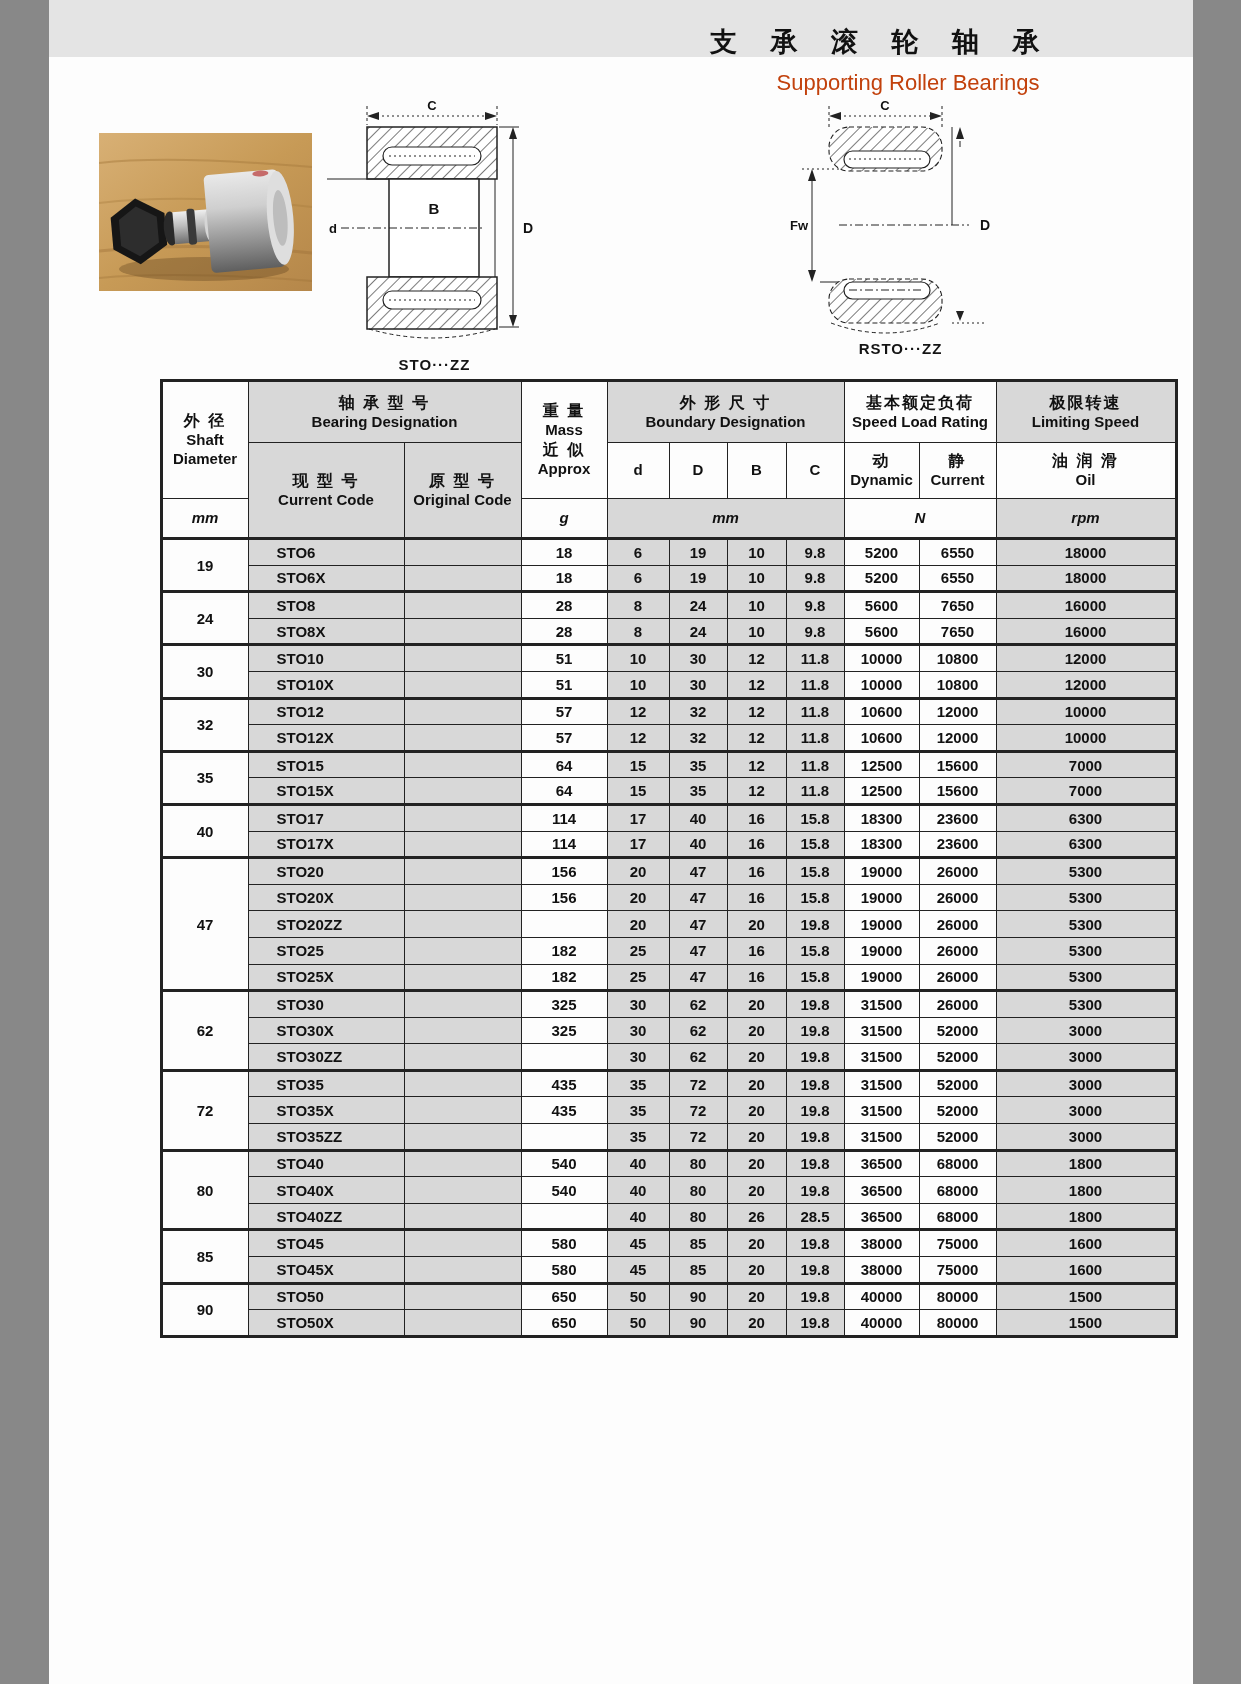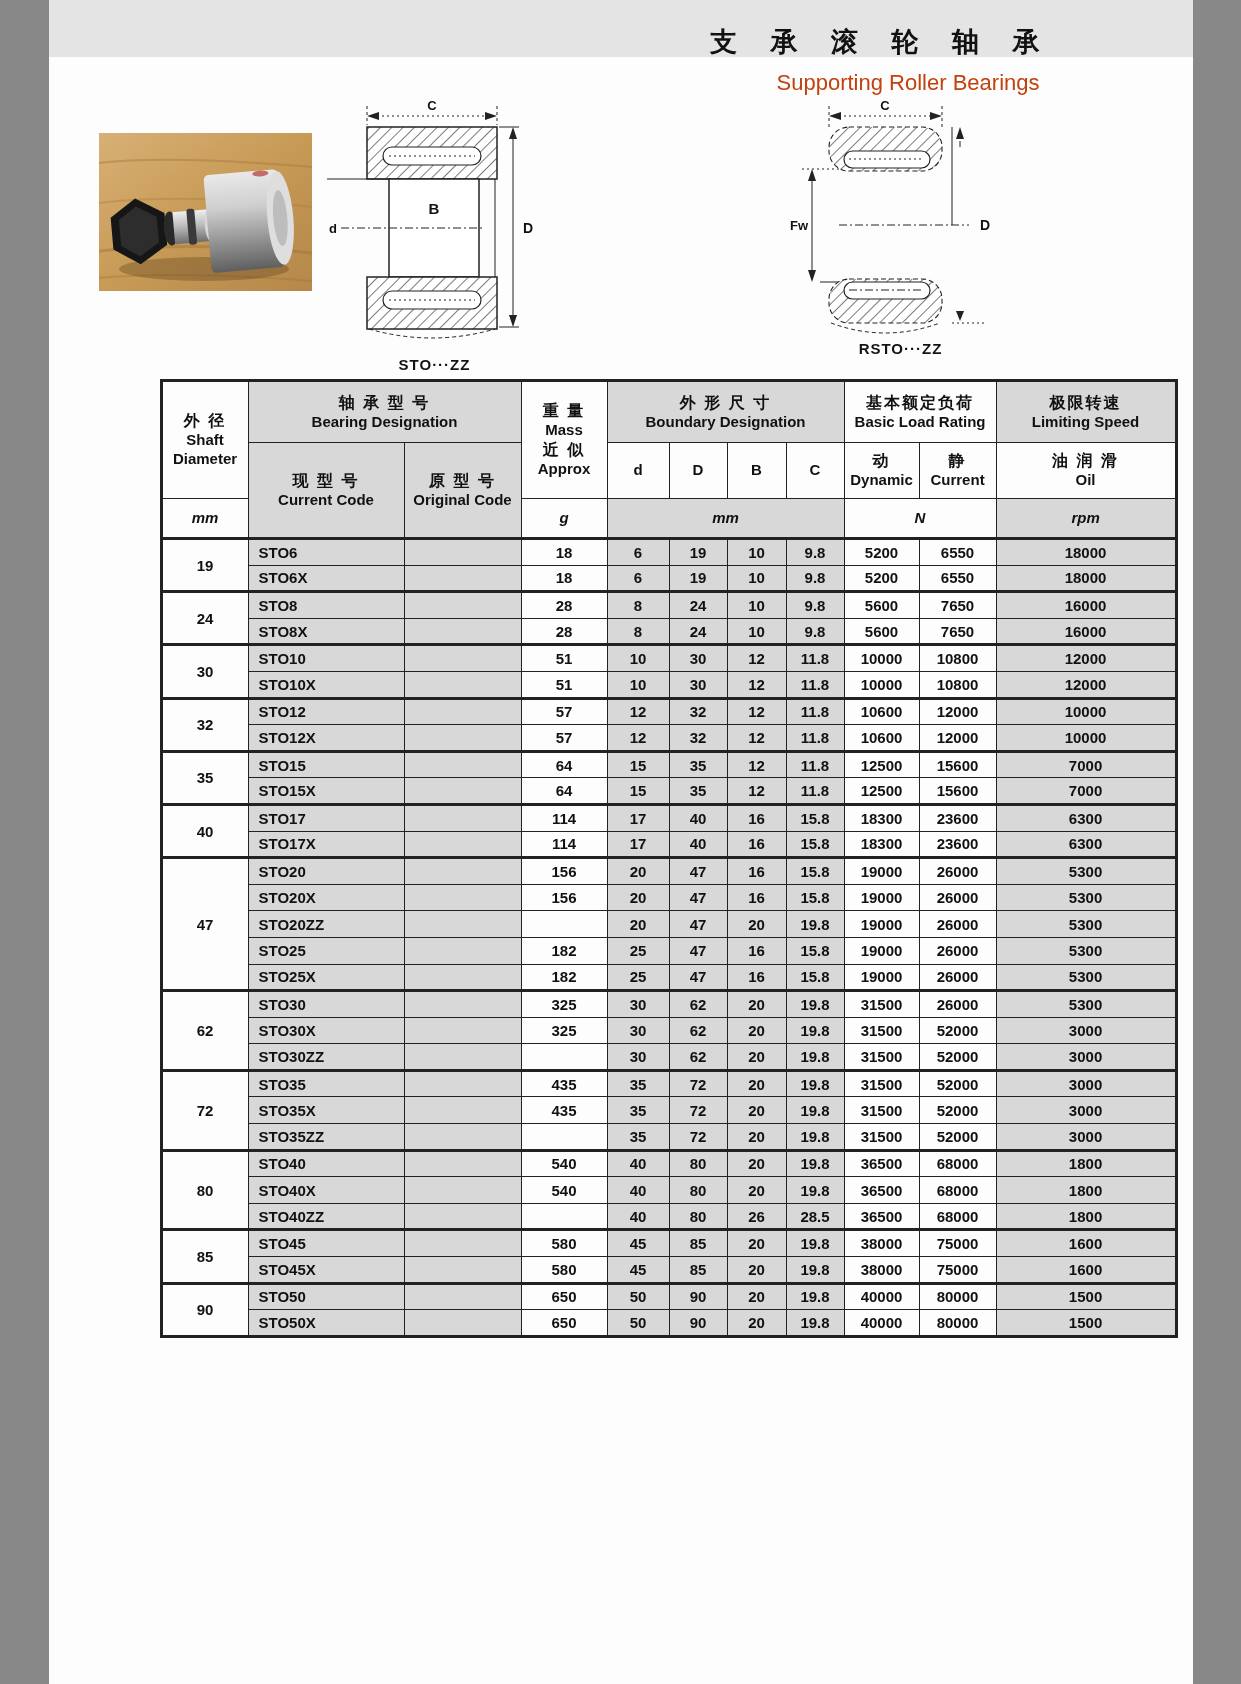--- a/index.html
+++ b/index.html
@@ -30,21 +30,21 @@
   table.spec th,table.spec td{
     border:1.5px solid var(--line);text-align:center;vertical-align:middle;
     font-weight:bold;color:#111;overflow:hidden;
   }
   table.spec thead th{font-size:15px;line-height:1.25;padding:2px 1px;}
   table.spec thead .zh{font-size:16px;letter-spacing:2px;}
   table.spec thead tr.h1 th{height:62px;}
   table.spec thead tr.h2 th{height:56px;}
   table.spec thead tr.h3 th{height:40px;border-bottom:3px solid var(--line);font-style:italic;}
   table.spec tbody td{height:26.6px;font-size:15px;padding:0 4px;}
-  table.spec tbody td.code{text-align:left;padding-left:10px;}
+  table.spec tbody td.code{text-align:left;padding-left:28px;}
   .c-gray{background:var(--cell-gray);}
   .c-white{background:var(--paper);}
   table.spec tbody tr.grp td{border-top:3px solid var(--line);}
 
   .fums{
     position:absolute;left:1121px;top:1470px;width:150px;height:60px;
     transform:rotate(-90deg);text-align:center;font-size:46px;font-weight:bold;
     color:#161310;letter-spacing:1px;line-height:60px;
   }
   .fums sup{font-size:18px;vertical-align:18px;}
@@ -215,21 +215,21 @@
           <div>Mass</div>
           <div class="zh">近 似</div>
           <div>Approx</div>
         </th>
         <th colspan="4" class="c-gray">
           <div class="zh">外 形 尺 寸</div>
           <div>Boundary Designation</div>
         </th>
         <th colspan="2" class="c-white">
           <div class="zh">基本额定负荷</div>
-          <div>Basic Load Rating</div>
+          <div>Speed Load Rating</div>
         </th>
         <th class="c-gray">
           <div class="zh">极限转速</div>
           <div>Limiting Speed</div>
         </th>
       </tr>
       <tr class="h2">
         <th rowspan="2" class="c-gray">
           <div class="zh">现 型 号</div>
           <div>Current Code</div>

